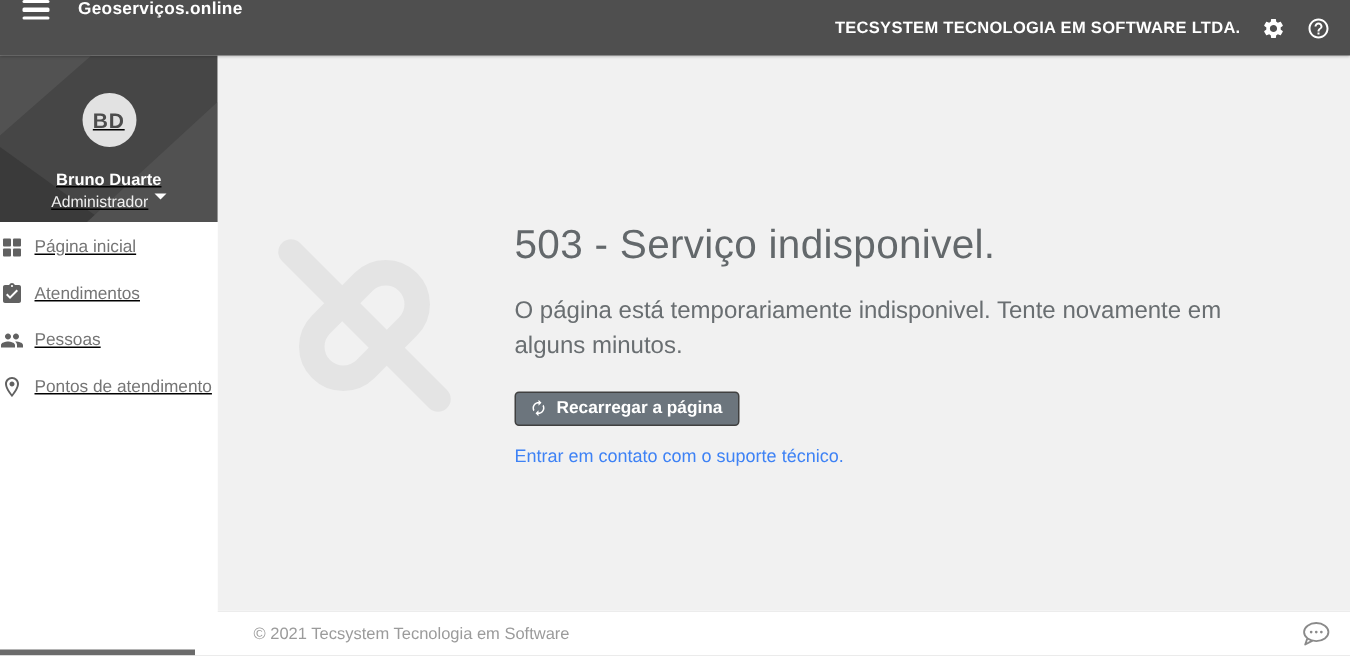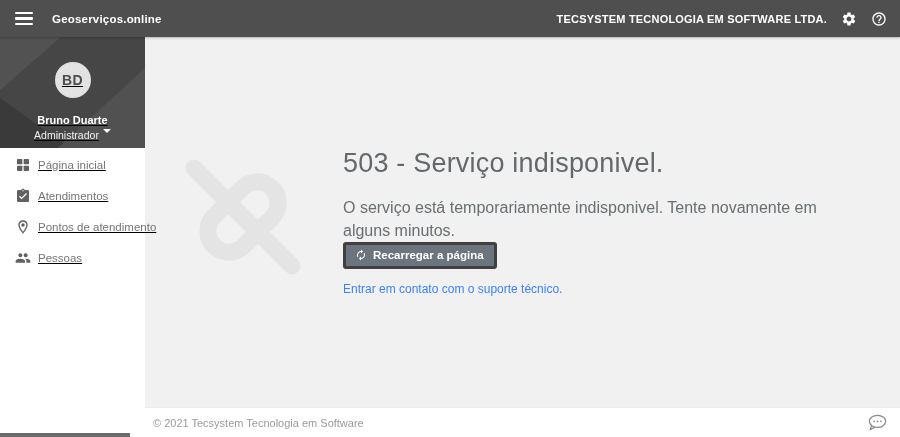--- a/index.html
+++ b/index.html
@@ -11,21 +11,21 @@
     --watermark:#e4e4e4;
     --text-muted:#696e71;
   }
   *{margin:0;padding:0;box-sizing:border-box;}
   html,body{background:#ddd;}
   body{font-family:"Liberation Sans","DejaVu Sans",sans-serif;}
   .screen{position:relative;width:900px;height:437px;background:#fff;overflow:hidden;}
 
   
   .header{position:absolute;left:0;top:0;width:900px;height:37px;background:var(--header-bg);
-    display:flex;align-items:center;z-index:30;box-shadow:0 1px 2px rgba(0,0,0,.25);}
+    display:flex;z-index:30;box-shadow:0 1px 2px rgba(0,0,0,.25);}
   .hamburger{width:18px;height:13px;margin-left:15px;display:flex;flex-direction:column;justify-content:space-between;cursor:pointer;}
   .hamburger span{display:block;height:2.4px;background:#fff;border-radius:1px;}
   .brand{color:#fff;font-size:11.5px;font-weight:bold;margin-left:19px;letter-spacing:.2px;}
   .header-right{margin-left:auto;display:flex;align-items:center;margin-right:13px;}
   .company{color:#fff;font-size:11px;font-weight:bold;letter-spacing:.2px;}
   .hicon{width:16px;height:16px;margin-left:14px;cursor:pointer;display:block;}
   .hicon svg{display:block;width:100%;height:100%;fill:#fff;}
 
   
   .sidebar{position:absolute;left:0;top:37px;width:145px;height:400px;background:#fff;z-index:20;text-decoration:underline;}
@@ -35,44 +35,44 @@
   .poly.p2{background:#3a3a3a;clip-path:polygon(0 100%,0 55%,48% 100%);}
   .poly.p3{background:#515151;clip-path:polygon(100% 28%,100% 100%,40% 100%);}
   .user-inner{position:relative;z-index:2;display:flex;flex-direction:column;align-items:center;padding-top:25px;}
   .avatar{width:36px;height:36px;border-radius:50%;background:#e2e2e2;color:#4d4d4d;font-weight:bold;
     font-size:14px;display:flex;align-items:center;justify-content:center;letter-spacing:.5px;}
   .user-name{color:#fff;font-size:11px;font-weight:bold;margin-top:16px;}
   .user-role{color:#f0f0f0;font-size:10.5px;margin-top:3px;cursor:pointer;display:flex;align-items:flex-start;gap:4px;}
   .caret{display:inline-block;width:0;height:0;border-left:4px solid transparent;border-right:4px solid transparent;border-top:4px solid #fff;}
 
   .menu{padding-top:1px;}
-  .menu-item{height:31px;display:flex;align-items:center;padding-left:15px;cursor:pointer;position:relative;}
+  .menu-item{height:31px;display:flex;align-items:center;cursor:pointer;position:relative;}
   .mi-icon{width:16px;height:16px;margin-right:7px;flex:0 0 16px;}
   .mi-icon svg{display:block;width:100%;height:100%;fill:#616161;}
   .mi-label{font-size:11.5px;color:#757575;white-space:nowrap;}
   .mi-chevron{position:absolute;right:12px;top:50%;transform:translateY(-50%);width:9px;height:9px;}
   .mi-chevron svg{display:block;width:100%;height:100%;fill:none;stroke:#757575;stroke-width:2.6;}
   .sidebar-bottombar{position:absolute;left:0;bottom:0;width:130px;height:4px;background:#6b6b6b;cursor:pointer;}
 
   
   .main{position:absolute;left:145px;top:37px;width:856px;height:370px;background:var(--main-bg);overflow:hidden;}
   .watermark{position:absolute;left:18px;top:100px;width:160px;height:160px;}
   .content{position:absolute;left:198px;top:111px;width:500px;}
   .error-title{font-size:27px;font-weight:500;color:#63686b;letter-spacing:.2px;}
   .error-msg{margin-top:17px;font-size:16px;line-height:23px;color:var(--text-muted);max-width:492px;}
-  .reload-btn{display:inline-flex;align-items:flex-start;gap:6px;background:var(--button-bg);
-    color:#fff;border:3px solid #404040;border-radius:3px;font-size:11.5px;font-weight:bold;
+  .reload-btn{margin-top:19px;display:inline-flex;align-items:flex-start;gap:6px;background:var(--button-bg);
+    color:#fff;border:1px solid #404040;border-radius:3px;font-size:11.5px;font-weight:bold;
     padding:4px 10px 5px 9px;cursor:pointer;font-family:inherit;}
   .reload-btn svg{width:12px;height:12px;fill:#fff;display:block;}
   .support-link{display:inline-block;margin-top:13px;color:var(--link);font-size:12px;text-decoration:none;cursor:pointer;text-align:center;}
 
   
   .footer{position:absolute;left:145px;top:407px;width:755px;height:30px;background:#fff;
     border-top:1px solid #ececec;display:flex;align-items:center;}
-  .copyright{font-size:11px;color:#9b9b9b;margin-left:8px;}
+  .copyright{font-size:11px;color:#9b9b9b;margin-left:24px;}
   .chat-icon{margin-left:auto;margin-right:12px;width:21px;height:17px;cursor:pointer;}
   .chat-icon svg{display:block;width:100%;height:100%;}
 </style>
 </head>
 <body>
 
 <div class="screen">
 
   <div class="header">
     <div class="hamburger">
@@ -127,50 +127,50 @@
         <span class="mi-icon">
           <svg viewBox="0 0 24 24">
               <path d="M19 3h-4.18C14.4 1.84 13.3 1 12 1c-1.3 0-2.4.84-2.82 2H5c-1.1 0-2 .9-2 2v14c0 1.1.9 2 2 2h14c1.1 0 2-.9 2-2V5c0-1.1-.9-2-2-2zm-7 0c.55 0 1 .45 1 1s-.45 1-1 1-1-.45-1-1 .45-1 1-1zm-2 14l-4-4 1.41-1.41L10 14.17l6.59-6.59L18 9l-8 8z"></path>
             </svg>
         </span>
         <span class="mi-label">Atendimentos</span>
       </div>
       <div class="menu-item">
         <span class="mi-icon">
           <svg viewBox="0 0 24 24">
+              <path d="M16 11c1.66 0 2.99-1.34 2.99-3S17.66 5 16 5c-1.66 0-3 1.34-3 3s1.34 3 3 3zm-8 0c1.66 0 2.99-1.34 2.99-3S9.66 5 8 5C6.34 5 5 6.34 5 8s1.34 3 3 3zm0 2c-2.33 0-7 1.17-7 3.5V19h14v-2.5c0-2.33-4.67-3.5-7-3.5zm8 0c-.29 0-.62.02-.97.05 1.16.84 1.97 1.97 1.97 3.45V19h6v-2.5c0-2.33-4.67-3.5-7-3.5z"></path>
+            </svg>
+        </span>
+        <span class="mi-label">Pessoas</span>
+      </div>
+      <div class="menu-item">
+        <span class="mi-icon">
+          <svg viewBox="0 0 24 24">
               <path d="M12 2C8.13 2 5 5.13 5 9c0 5.25 7 13 7 13s7-7.75 7-13c0-3.87-3.13-7-7-7zm0 17.13C10.1 16.74 7 12.34 7 9c0-2.76 2.24-5 5-5s5 2.24 5 5c0 3.34-3.1 7.74-5 10.13zM12 6.5c-1.38 0-2.5 1.12-2.5 2.5s1.12 2.5 2.5 2.5 2.5-1.12 2.5-2.5S13.38 6.5 12 6.5z"></path>
             </svg>
         </span>
         <span class="mi-label">Pontos de atendimento</span>
-      </div>
-      <div class="menu-item">
-        <span class="mi-icon">
-          <svg viewBox="0 0 24 24">
-              <path d="M16 11c1.66 0 2.99-1.34 2.99-3S17.66 5 16 5c-1.66 0-3 1.34-3 3s1.34 3 3 3zm-8 0c1.66 0 2.99-1.34 2.99-3S9.66 5 8 5C6.34 5 5 6.34 5 8s1.34 3 3 3zm0 2c-2.33 0-7 1.17-7 3.5V19h14v-2.5c0-2.33-4.67-3.5-7-3.5zm8 0c-.29 0-.62.02-.97.05 1.16.84 1.97 1.97 1.97 3.45V19h6v-2.5c0-2.33-4.67-3.5-7-3.5z"></path>
-            </svg>
-        </span>
-        <span class="mi-label">Pessoas</span>
       </div>
     </div>
 
     <div class="sidebar-bottombar"></div>
   </div>
 
   <div class="main">
     <svg class="watermark" viewBox="0 0 160 160">
       <g transform="rotate(-45 80 80)" stroke="#e4e4e4" stroke-width="17" fill="none" stroke-linecap="round">
         <path d="M89 59 h11 a21 21 0 0 1 0 42 h-11"></path>
         <path d="M71 59 h-11 a21 21 0 1 0 0 42 h11"></path>
       </g>
       <line x1="31" y1="31" x2="129" y2="129" stroke="#e4e4e4" stroke-width="17" stroke-linecap="round"></line>
     </svg>
 
     <div class="content">
       <div class="error-title">503 - Serviço indisponivel.</div>
-      <div class="error-msg">O serviço está temporariamente indisponivel. Tente novamente em alguns minutos.</div>
+      <div class="error-msg">O página está temporariamente indisponivel. Tente novamente em alguns minutos.</div>
       <button class="reload-btn">
         <svg viewBox="0 0 24 24">
             <path d="M12 6v3l4-4-4-4v3c-4.42 0-8 3.58-8 8 0 1.57.46 3.03 1.24 4.26L6.7 14.8c-.45-.83-.7-1.79-.7-2.8 0-3.31 2.69-6 6-6zm6.76 1.74L17.3 9.2c.44.84.7 1.79.7 2.8 0 3.31-2.69 6-6 6v-3l-4 4 4 4v-3c4.42 0 8-3.58 8-8 0-1.57-.46-3.03-1.24-4.26z"></path>
           </svg>
         <span>Recarregar a página</span>
       </button>
       <br>
       <a class="support-link" href="#">Entrar em contato com o suporte técnico.</a>
     </div>
   </div>

